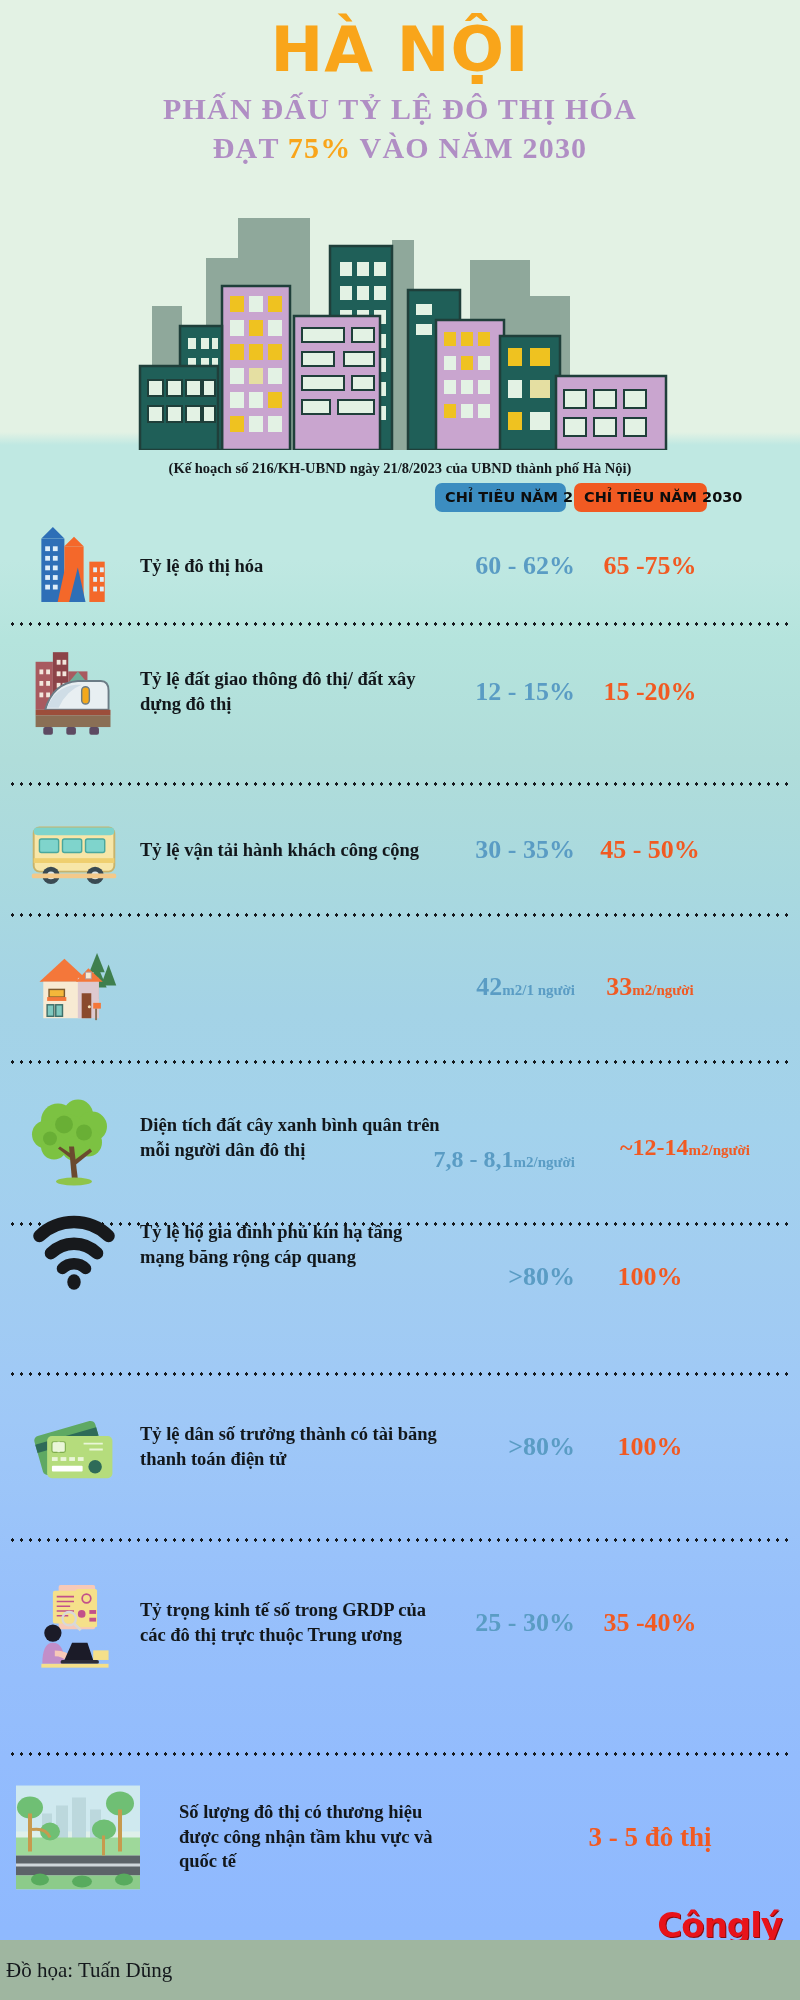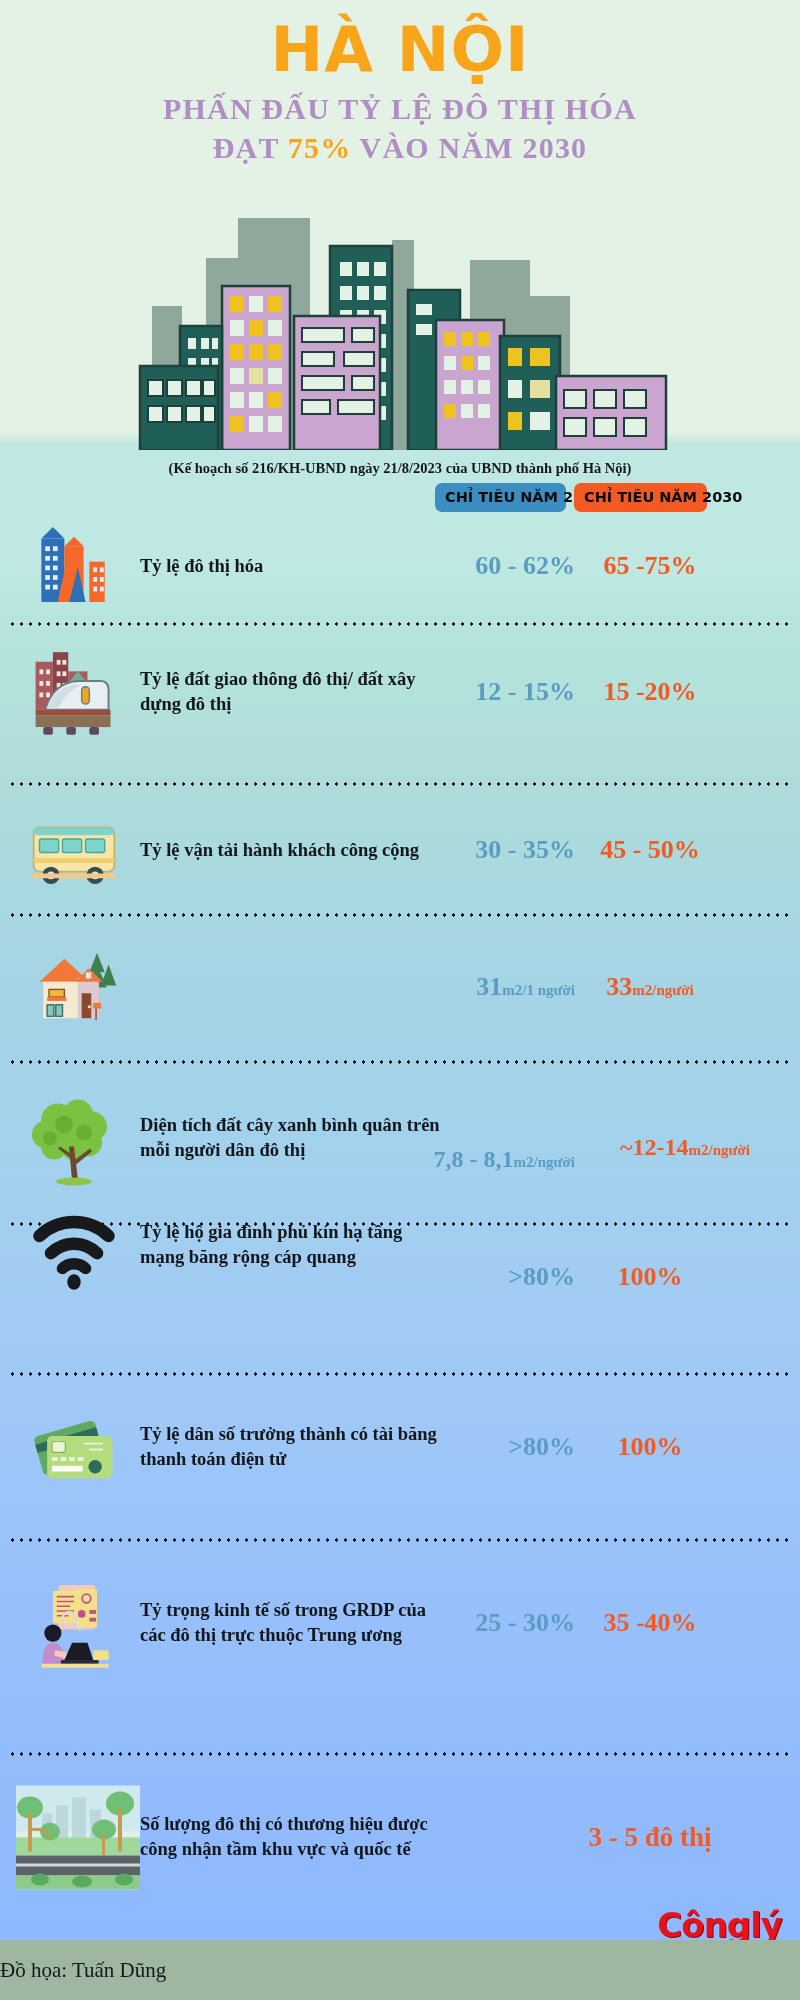--- a/index.html
+++ b/index.html
@@ -103,21 +103,21 @@
     font-family:"DejaVu Sans", sans-serif; font-weight:bold;
     font-size:34px; color:#e8131a; letter-spacing:-1px;
     text-shadow:1px 1px 0 #8a0a0d;
   }
   .footer {
     position:absolute; left:0; top:1940px; width:800px; height:60px;
     background:#9fb6a0; display:flex; align-items:center;
   }
   .footer-text {
     font-family:"Liberation Serif", serif; font-size:21px; color:#14181c;
-    padding-left:0;
+    padding-left:6px;
   }
 </style>
 </head>
 <body>
 
 <div id="infographic">
 
   <div class="header">
     <div class="title">HÀ NỘI</div>
     <div class="subtitle">
@@ -401,21 +401,21 @@
             <rect x="22" y="68" width="7" height="12"></rect>
             <rect x="31" y="68" width="7" height="12"></rect>
           </g>
           <rect x="58" y="56" width="10" height="26" fill="#8a4a2c"></rect>
           <circle cx="66" cy="70" r="1.6" fill="#f4e2b8"></circle>
           <rect x="62" y="34" width="6" height="7" fill="#f7ead3" stroke="#b39aa0" stroke-width="1"></rect>
           <rect x="70" y="66" width="8" height="6" fill="#f4773a"></rect>
           <rect x="72" y="72" width="2" height="12" fill="#8a6f55"></rect>
         </svg>
       </div>
-      <div class="val val-2025" style="top:50%; transform:translateY(-50%);"><span>31</span><span class="unit">m2/1 người</span></div>
+      <div class="val val-2025" style="top:50%; transform:translateY(-50%);"><span>42</span><span class="unit">m2/1 người</span></div>
       <div class="val val-2030" style="top:50%; transform:translateY(-50%);"><span>33</span><span class="unit">m2/người</span></div>
     </div>
   </div>
   <div class="divider" style="top:1060px;"></div>
 
   <div class="row" style="top:1068px; height:140px;">
     <div class="row-inner">
       <div class="row-icon">
         <svg viewBox="0 0 100 100" width="100" height="100">
           <g fill="#7cc242">
@@ -566,21 +566,21 @@
             <rect x="86" y="50" width="3" height="20"></rect>
           </g>
           <path d="M16 44 Q30 42 34 52" fill="none" stroke="#c79a4e" stroke-width="3"></path>
           <g fill="#58ab5e">
             <ellipse cx="24" cy="94" rx="9" ry="6"></ellipse>
               <ellipse cx="66" cy="96" rx="10" ry="6"></ellipse>
             <ellipse cx="108" cy="94" rx="9" ry="6"></ellipse>
           </g>
         </svg>
       </div>
-      <div class="row-label" style="top:50%; transform:translateY(-50%); width:320px;">Số lượng đô thị có thương hiệu được công nhận tầm khu vực và quốc tế</div>
+      <div class="row-label" style="top:50%; transform:translateY(-50%); width:320px;padding-left:39px;">Số lượng đô thị có thương hiệu được công nhận tầm khu vực và quốc tế</div>
       <div class="val val-2025" style="top:50%; transform:translateY(-50%);"><span></span><span class="unit"></span></div>
       <div class="val val-2030" style="top:50%; transform:translateY(-50%); font-size:27px;"><span>3 - 5 đô thị</span><span class="unit"></span></div>
     </div>
   </div>
 
   <div class="logo">Cônglý</div>
 
   <div class="footer">
     <div class="footer-text">Đồ họa: Tuấn Dũng</div>
   </div>

